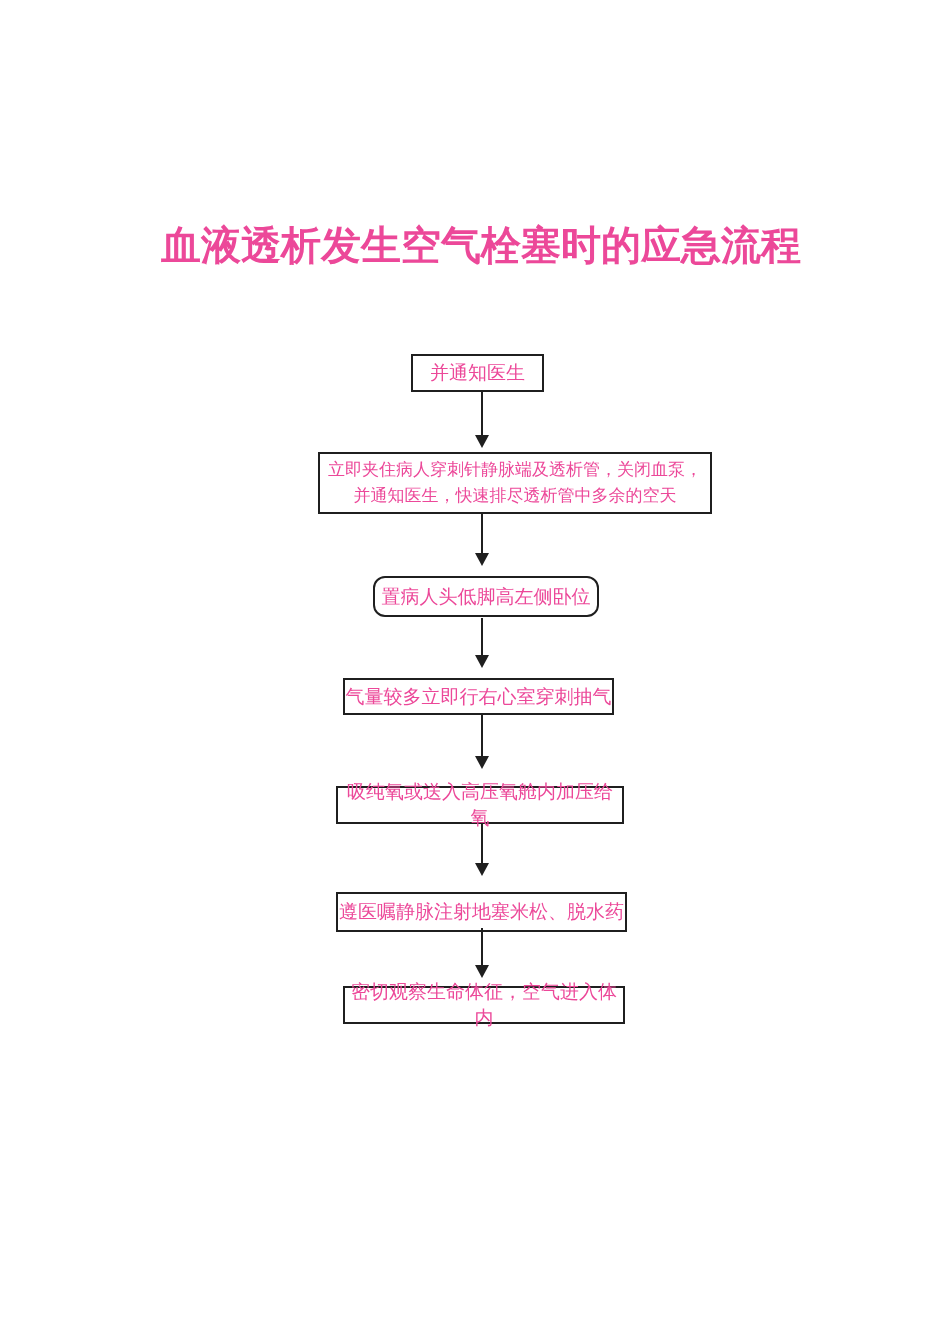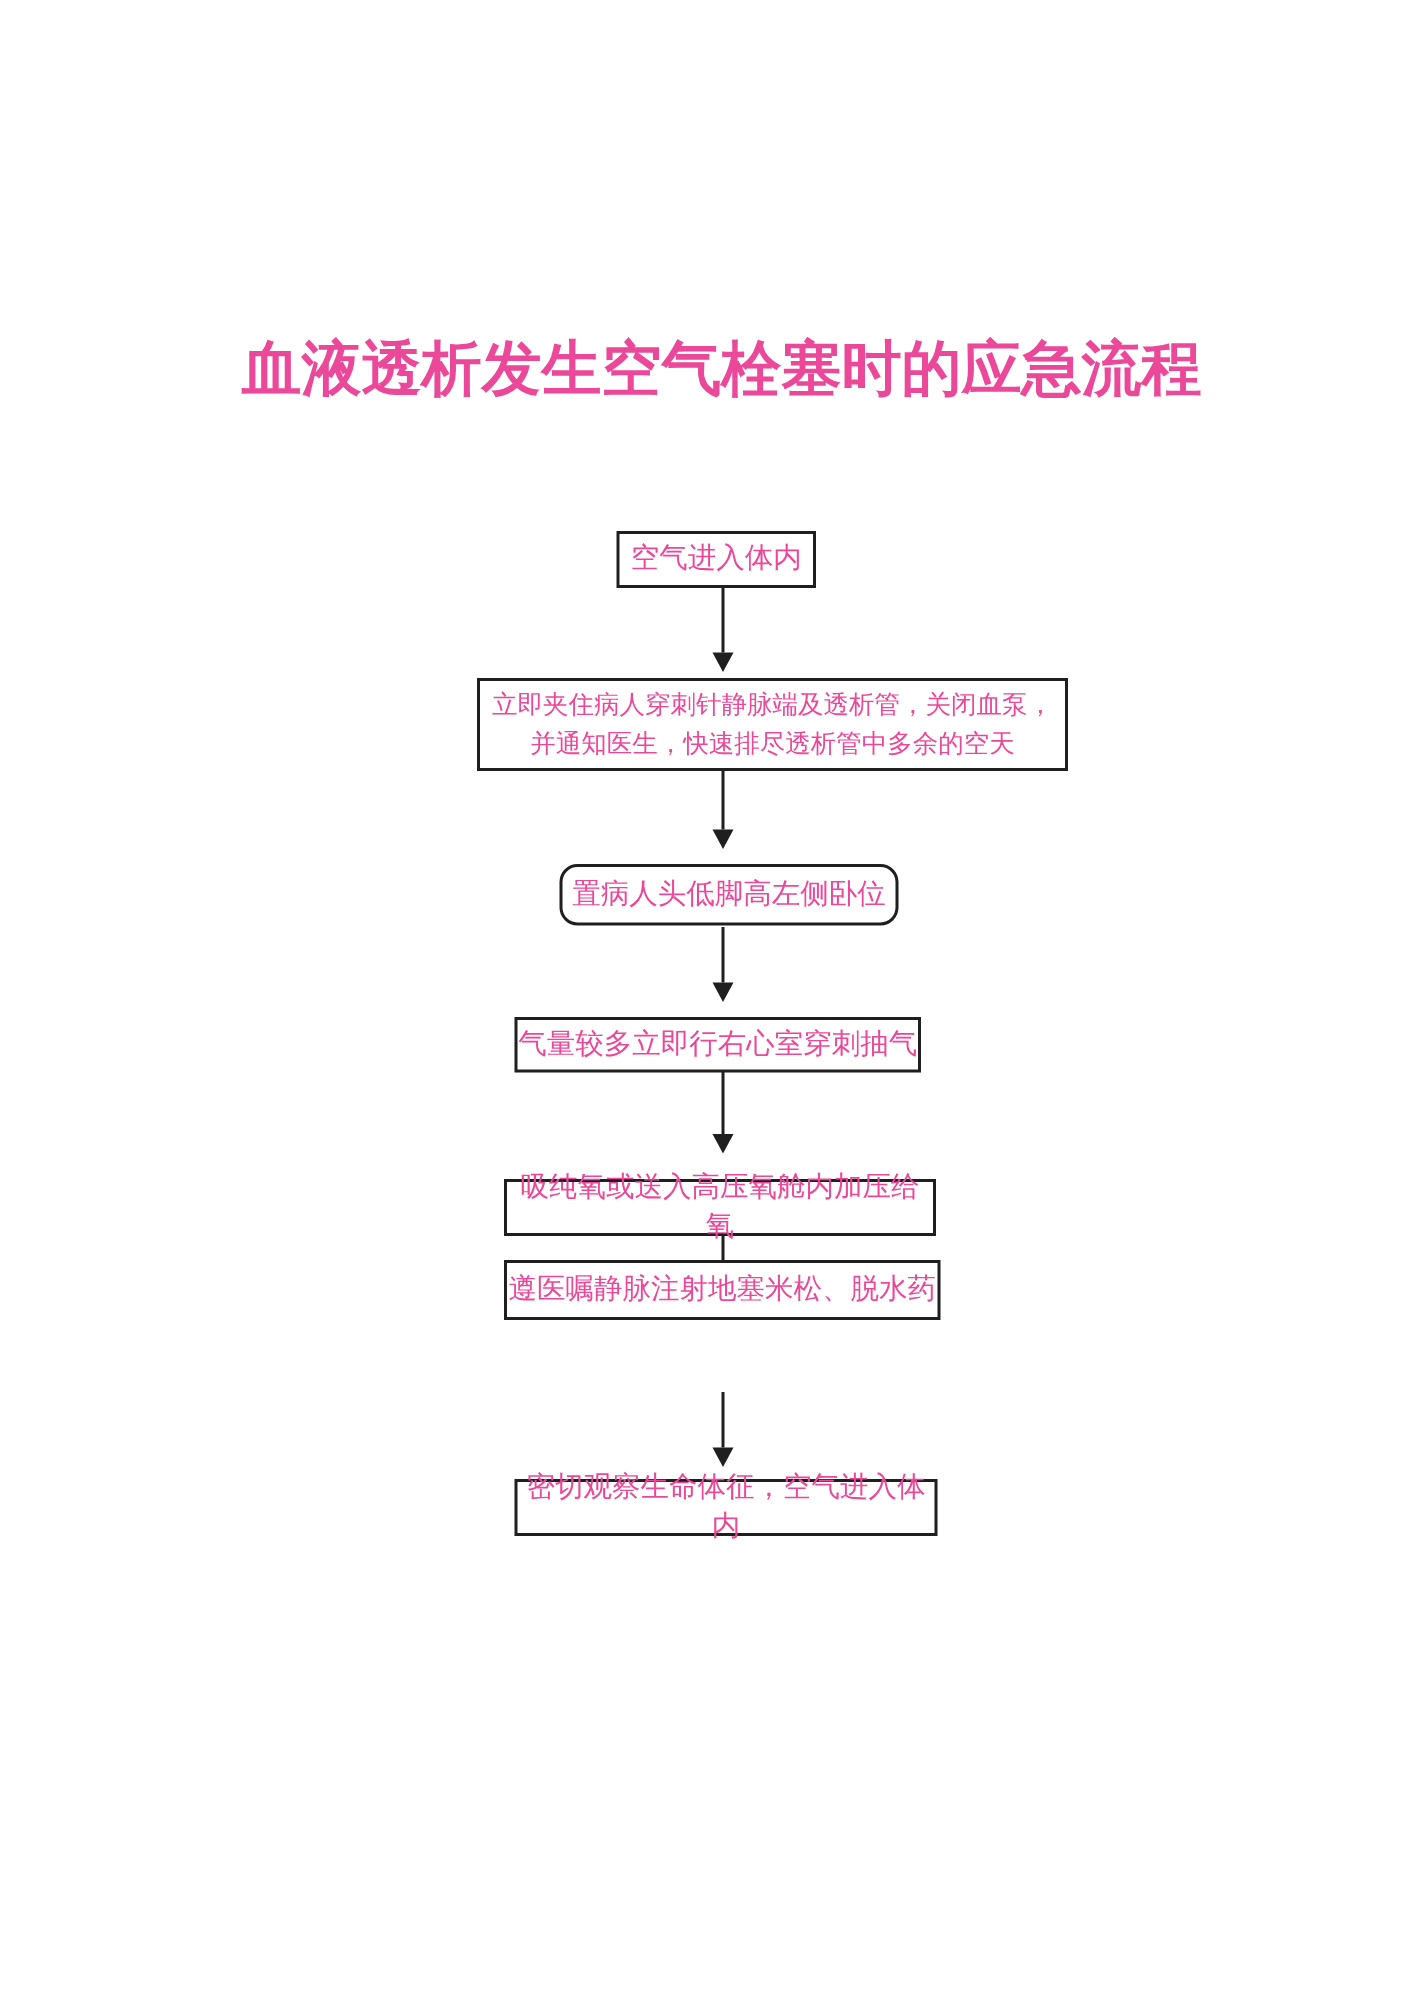--- a/index.html
+++ b/index.html
@@ -39,21 +39,21 @@
     justify-content: center;
     text-align: center;
     font-size: 19px;
     line-height: 26px;
   }
   .box-1 { left: 411px; top: 354px; width: 133px; height: 38px; }
   .box-2 { left: 282px; top: 452px; width: 394px; height: 62px; font-size: 17px; padding: 0 3px; margin-left: 36px; }
   .box-3 { left: 373px; top: 576px; width: 226px; height: 41px; border-radius: 12px; }
   .box-4 { left: 343px; top: 678px; width: 271px; height: 37px; }
   .box-5 { left: 336px; top: 786px; width: 288px; height: 38px; }
-  .box-6 { left: 336px; top: 840px; width: 291px; height: 40px; }
+  .box-6 { left: 336px; top: 892px; width: 291px; height: 40px; }
   .box-7 { left: 343px; top: 986px; width: 282px; height: 38px; }
 
   .flow-arrow {
     position: absolute;
     width: 14px;
     display: flex;
     flex-direction: column;
     align-items: center;
   }
   .flow-arrow .shaft {
@@ -76,21 +76,21 @@
   .arrow-6 { left: 475px; top: 928px; height: 50px; }
 </style>
 </head>
 <body>
 
 <div class="page">
 
   <h1 class="doc-title">血液透析发生空气栓塞时的应急流程</h1>
 
   <div class="flow-box box-1">
-    <span>空气进入体内</span>
+    <span>并通知医生</span>
   </div>
 
   <div class="flow-arrow arrow-1">
     <div class="shaft"></div>
     <div class="head"></div>
   </div>
 
   <div class="flow-box box-2">
     <span>立即夹住病人穿刺针静脉端及透析管，关闭血泵，并通知医生，快速排尽透析管中多余的空天</span>
   </div>

